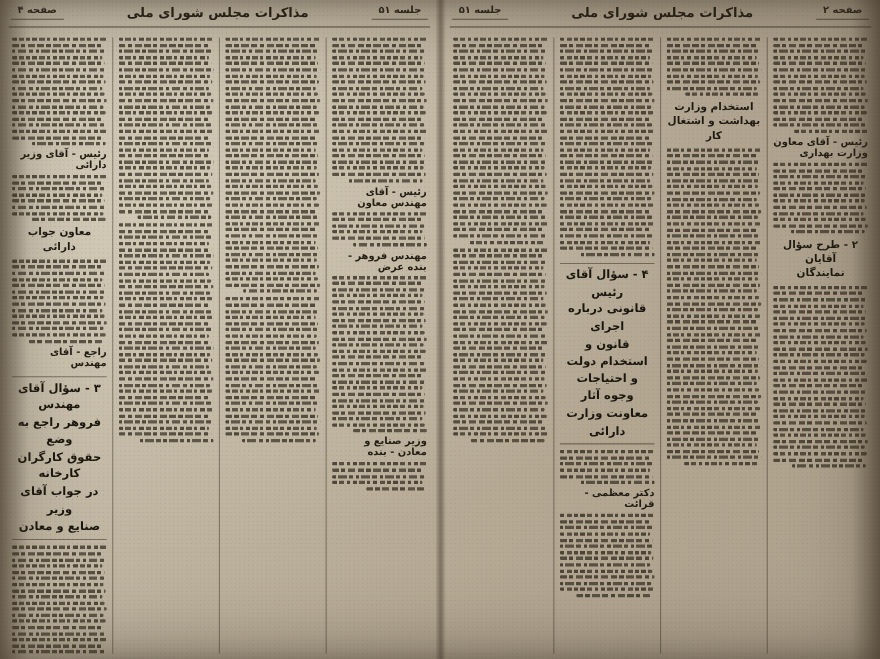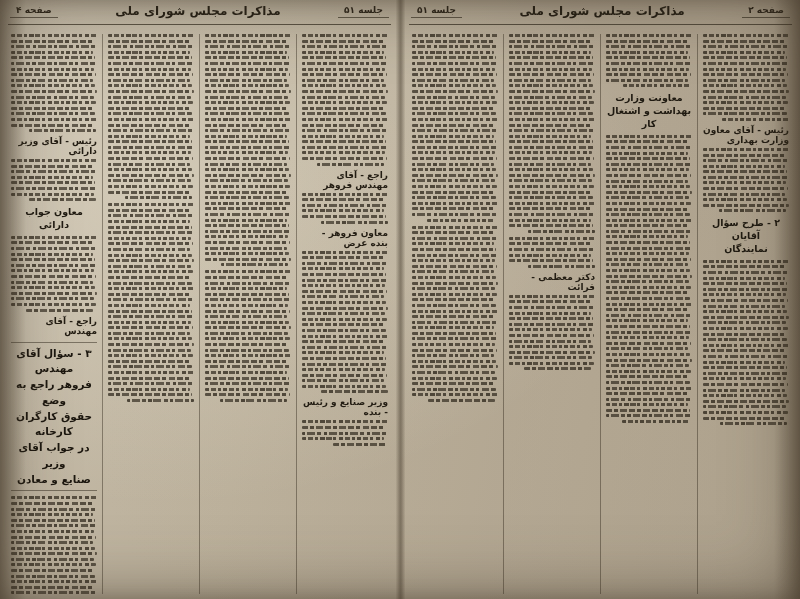--- a/index.html
+++ b/index.html
@@ -278,21 +278,21 @@
             <div class="ln v2" style="margin-right: 3px;"></div>
             <div class="ln v3" style="margin-right: 1px;"></div>
             <div class="ln" style="margin-right: 4px;"></div>
             <div class="ln v2" style="margin-right: 2px;"></div>
             <div class="ln v3" style="margin-right: 0px;"></div>
             <div class="ln" style="margin-right: 3px;"></div>
             <div class="ln v2" style="margin-right: 1px;"></div>
             <div class="ln v3" style="margin-right: 4px;"></div>
             <div class="ln short3" style="margin-right: 2px;"></div>
           </div>
-          <div class="subhead" style="white-space: pre-line;">معاونت وزارت بهداشت و اشتغال کار</div>
+          <div class="subhead" style="white-space: pre-line;">استخدام وزارت بهداشت و اشتغال کار</div>
           <div class="para">
             <div class="ln" style="margin-right: 0px;"></div>
             <div class="ln v2" style="margin-right: 3px;"></div>
             <div class="ln v3" style="margin-right: 1px;"></div>
             <div class="ln" style="margin-right: 4px;"></div>
             <div class="ln v2" style="margin-right: 2px;"></div>
             <div class="ln v3" style="margin-right: 0px;"></div>
             <div class="ln" style="margin-right: 3px;"></div>
             <div class="ln v2" style="margin-right: 1px;"></div>
             <div class="ln v3" style="margin-right: 4px;"></div>
@@ -373,20 +373,26 @@
             <div class="ln" style="margin-right: 1px;"></div>
             <div class="ln v2" style="margin-right: 4px;"></div>
             <div class="ln v3" style="margin-right: 2px;"></div>
             <div class="ln" style="margin-right: 0px;"></div>
             <div class="ln v2" style="margin-right: 3px;"></div>
             <div class="ln v3" style="margin-right: 1px;"></div>
             <div class="ln" style="margin-right: 4px;"></div>
             <div class="ln v2" style="margin-right: 2px;"></div>
             <div class="ln v3 short3" style="margin-right: 0px;"></div>
           </div>
+          <div class="bigtitle" style="white-space: pre-line;">۴ - سؤال آقای رئیس
+قانونی درباره اجرای
+قانون و استخدام دولت
+و احتیاجات وجوه آثار
+معاونت وزارت
+دارائی</div>
           <div class="para">
             <div class="ln" style="margin-right: 0px;"></div>
             <div class="ln v2" style="margin-right: 3px;"></div>
             <div class="ln v3" style="margin-right: 1px;"></div>
             <div class="ln" style="margin-right: 4px;"></div>
             <div class="ln v2" style="margin-right: 2px;"></div>
             <div class="ln v3 short3" style="margin-right: 0px;"></div>
           </div>
           <div class="speaker">دکتر معظمی - قرائت</div>
           <div class="para">
@@ -511,30 +517,30 @@
             <div class="ln" style="margin-right: 0px;"></div>
             <div class="ln v2" style="margin-right: 3px;"></div>
             <div class="ln v3" style="margin-right: 1px;"></div>
             <div class="ln" style="margin-right: 4px;"></div>
             <div class="ln v2" style="margin-right: 2px;"></div>
             <div class="ln v3" style="margin-right: 0px;"></div>
             <div class="ln" style="margin-right: 3px;"></div>
             <div class="ln v2" style="margin-right: 1px;"></div>
             <div class="ln v3 short3" style="margin-right: 4px;"></div>
           </div>
-          <div class="speaker">راجع - آقای مهندس فروهر</div>
+          <div class="speaker">رئیس - آقای مهندس معاون</div>
           <div class="para">
             <div class="ln" style="margin-right: 0px;"></div>
             <div class="ln v2" style="margin-right: 3px;"></div>
             <div class="ln v3" style="margin-right: 1px;"></div>
             <div class="ln" style="margin-right: 4px;"></div>
             <div class="ln v2" style="margin-right: 2px;"></div>
             <div class="ln v3 short3" style="margin-right: 0px;"></div>
           </div>
-          <div class="speaker">معاون فروهر - بنده عرض</div>
+          <div class="speaker">مهندس فروهر - بنده عرض</div>
           <div class="para">
             <div class="ln" style="margin-right: 0px;"></div>
             <div class="ln v2" style="margin-right: 3px;"></div>
             <div class="ln v3" style="margin-right: 1px;"></div>
             <div class="ln" style="margin-right: 4px;"></div>
             <div class="ln v2" style="margin-right: 2px;"></div>
             <div class="ln v3" style="margin-right: 0px;"></div>
             <div class="ln" style="margin-right: 3px;"></div>
             <div class="ln v2" style="margin-right: 1px;"></div>
             <div class="ln v3" style="margin-right: 4px;"></div>
@@ -549,21 +555,21 @@
             <div class="ln v3" style="margin-right: 1px;"></div>
             <div class="ln" style="margin-right: 4px;"></div>
             <div class="ln v2" style="margin-right: 2px;"></div>
             <div class="ln v3" style="margin-right: 0px;"></div>
             <div class="ln" style="margin-right: 3px;"></div>
             <div class="ln v2" style="margin-right: 1px;"></div>
             <div class="ln v3" style="margin-right: 4px;"></div>
             <div class="ln" style="margin-right: 2px;"></div>
             <div class="ln v2 short3" style="margin-right: 0px;"></div>
           </div>
-          <div class="speaker">وزیر صنایع و رئیس - بنده</div>
+          <div class="speaker">وزیر صنایع و معادن - بنده</div>
           <div class="para">
             <div class="ln" style="margin-right: 0px;"></div>
             <div class="ln v2" style="margin-right: 3px;"></div>
             <div class="ln v3" style="margin-right: 1px;"></div>
             <div class="ln" style="margin-right: 4px;"></div>
             <div class="ln v2 short" style="margin-right: 2px;"></div>
           </div>
         </div>
         <div class="col">
           <div class="para">

